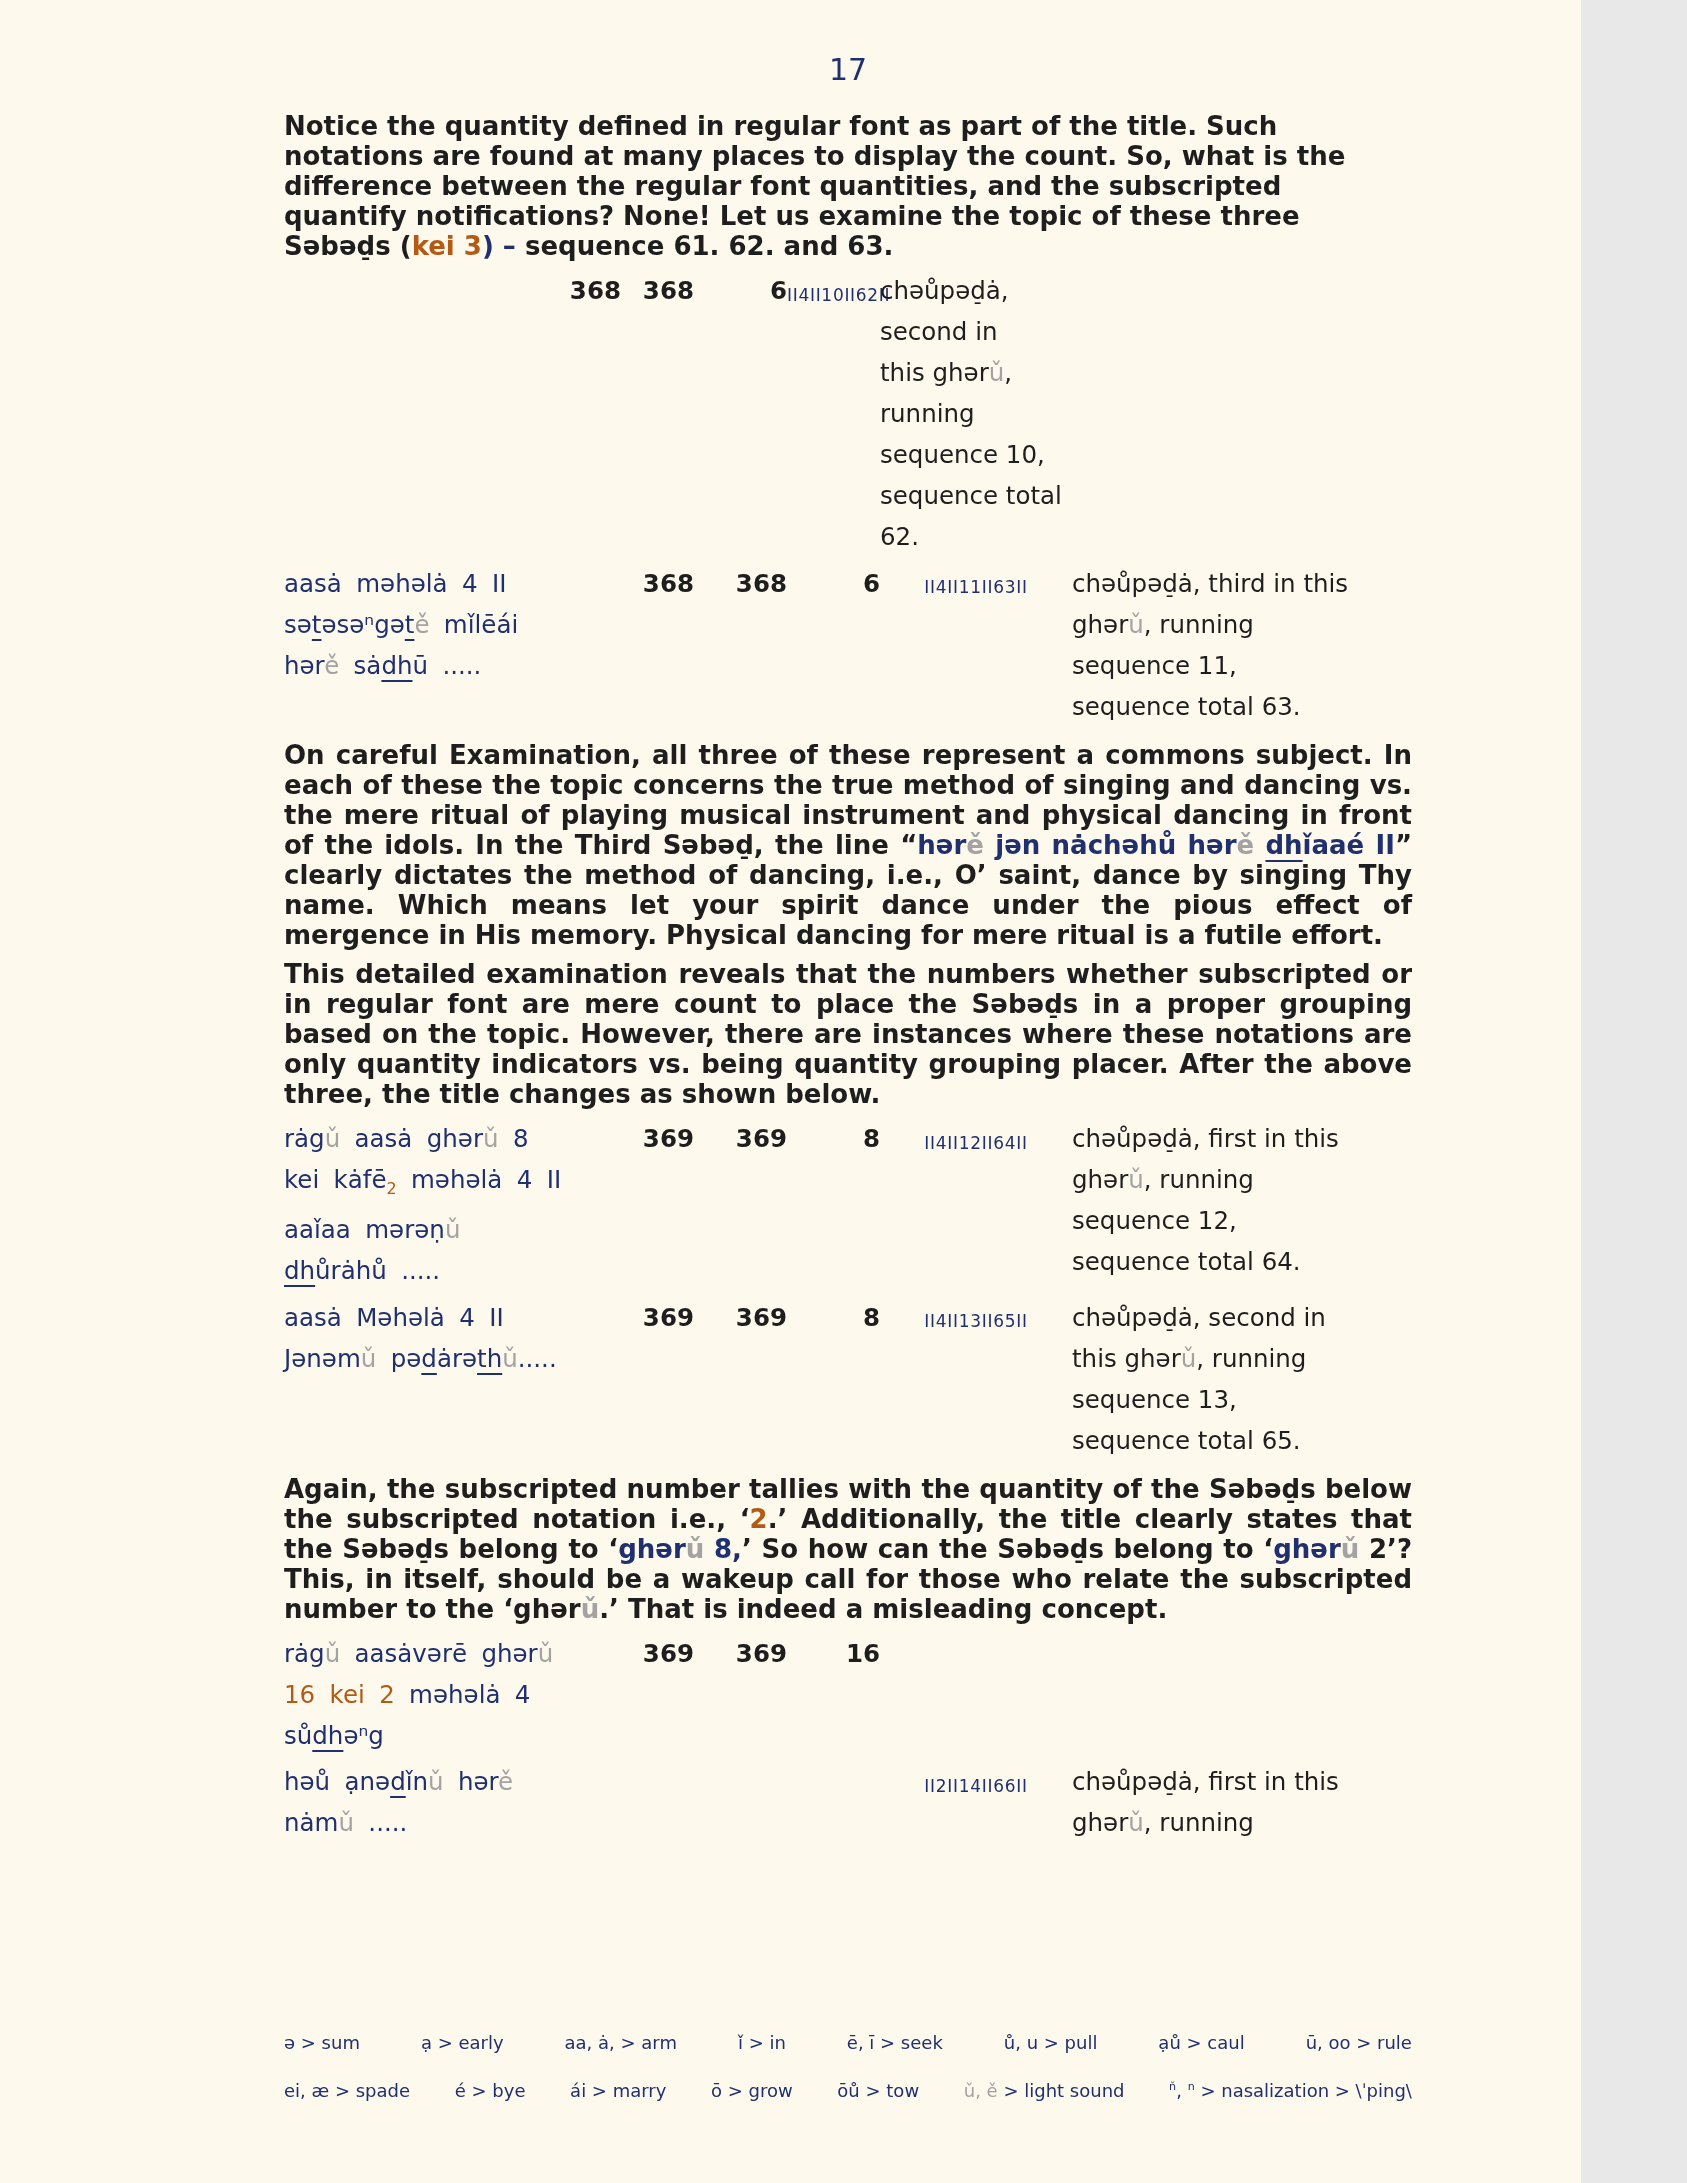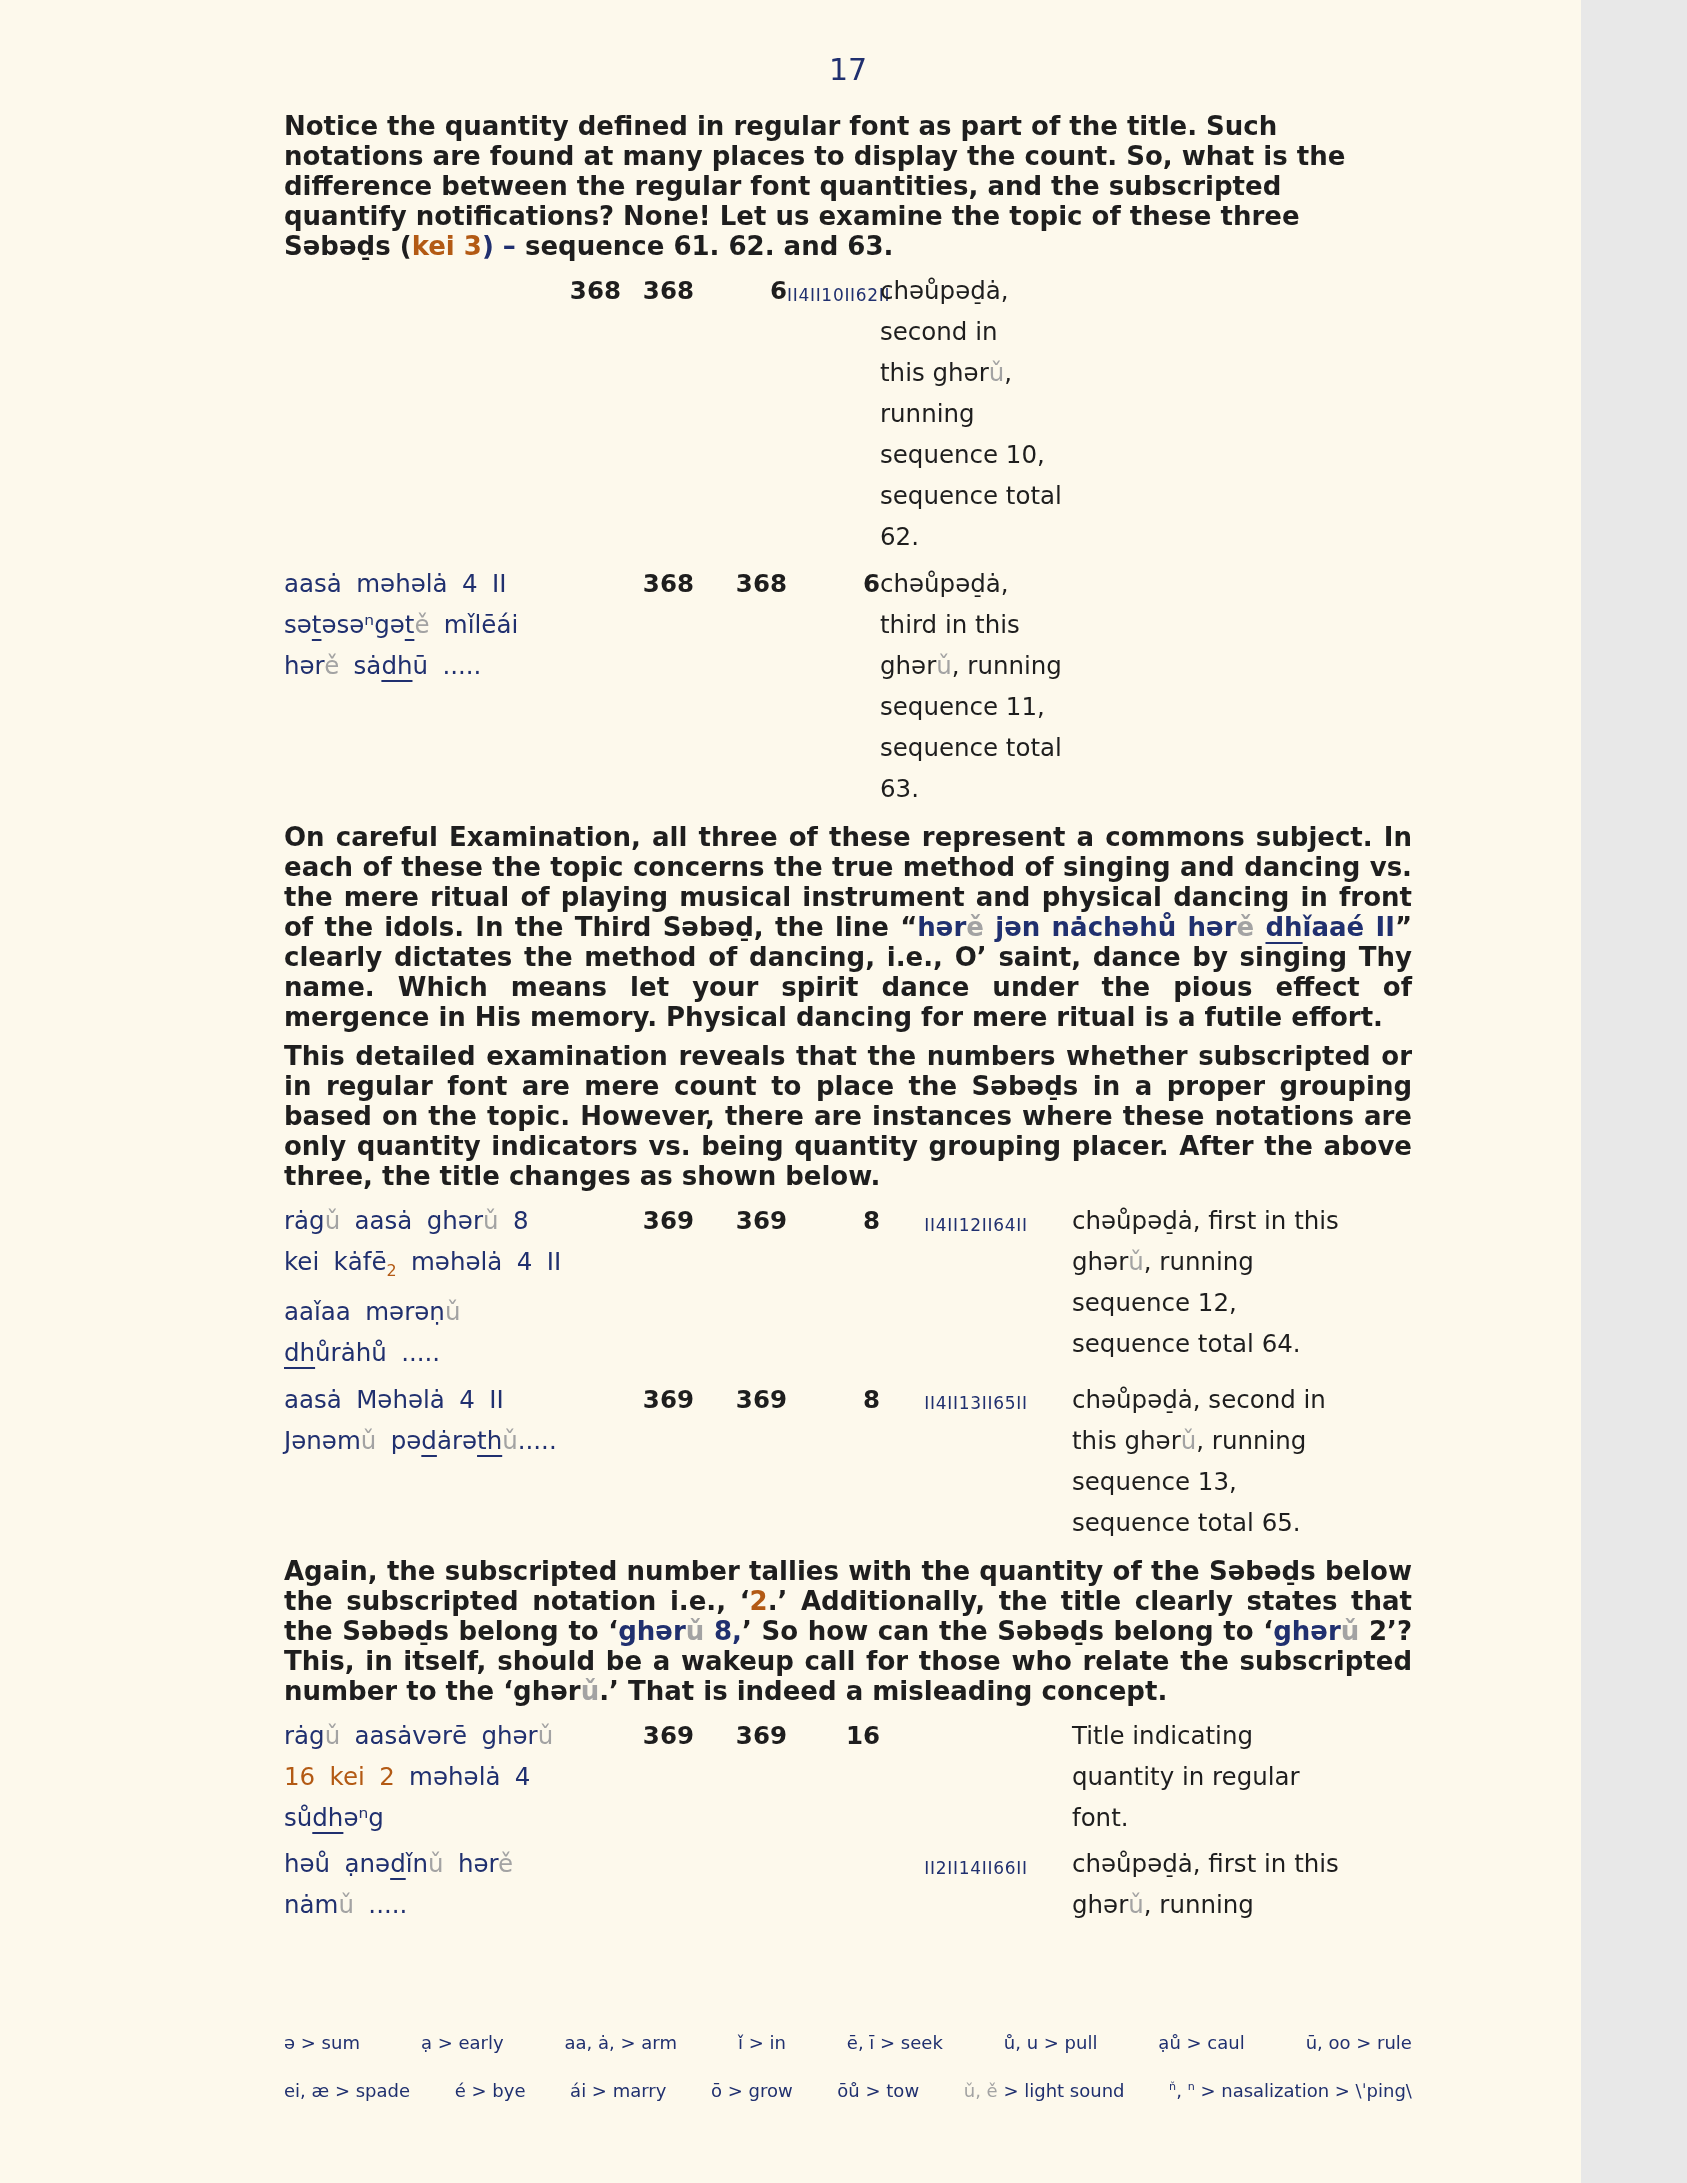--- a/index.html
+++ b/index.html
@@ -86,20 +86,21 @@
         <div class="cell num">368</div>
         <div class="cell num">6</div>
         <div class="cell notation">II4II10II62II</div>
         <div class="cell desc"><span class="seg-k">chəůpəd̠ȧ, second in</span><br><span class="seg-k">this ghər</span><span class="seg-g">ǔ</span><span class="seg-k">, running</span><br><span class="seg-k">sequence 10,</span><br><span class="seg-k">sequence total 62.</span></div>
       </div>
       <div class="row">
         <div class="cell title"><span class="seg-b">aasȧ məhəlȧ 4 II</span><br><span class="seg-b">sə</span><span class="seg-bu">t</span><span class="seg-b">əsəⁿgə</span><span class="seg-bu">t</span><span class="seg-g">ě</span><span class="seg-b"> mǐlēái</span><br><span class="seg-b">hər</span><span class="seg-g">ě</span><span class="seg-b"> sȧ</span><span class="seg-bu">dh</span><span class="seg-b">ū .....</span></div>
         <div class="cell num">368</div>
         <div class="cell num">368</div>
         <div class="cell num">6</div>
+        <div class="cell notation">II4II11II63II</div>
         <div class="cell desc"><span class="seg-k">chəůpəd̠ȧ, third in this</span><br><span class="seg-k">ghər</span><span class="seg-g">ǔ</span><span class="seg-k">, running</span><br><span class="seg-k">sequence 11,</span><br><span class="seg-k">sequence total 63.</span></div>
       </div>
     </div>
 
     <p class="body just"><span class="seg-k">On careful Examination, all three of these represent a commons subject. In each of these the topic concerns the true method of singing and dancing vs. the mere ritual of playing musical instrument and physical dancing in front of the idols. In the Third Səbəd̠, the line “</span><span class="seg-b">hər</span><span class="seg-g">ě</span><span class="seg-b"> jən nȧchəhů hər</span><span class="seg-g">ě</span><span class="seg-b"> </span><span class="seg-bu">dh</span><span class="seg-b">ǐaaé II</span><span class="seg-k">” clearly dictates the method of dancing, i.e., O’ saint, dance by singing Thy name. Which means let your spirit dance under the pious effect of mergence in His memory. Physical dancing for mere ritual is a futile effort.</span></p>
 
     <p class="body just"><span class="seg-k">This detailed examination reveals that the numbers whether subscripted or in regular font are mere count to place the Səbəd̠s in a proper grouping based on the topic. However, there are instances where these notations are only quantity indicators vs. being quantity grouping placer. After the above three, the title changes as shown below.</span></p>
 
     <div class="stanza">
       <div class="row">
@@ -122,21 +123,20 @@
 
     <p class="body just"><span class="seg-k">Again, the subscripted number tallies with the quantity of the Səbəd̠s below the subscripted notation i.e., ‘</span><span class="seg-o">2</span><span class="seg-k">.’ Additionally, the title clearly states that the Səbəd̠s belong to ‘</span><span class="seg-b">ghər</span><span class="seg-g">ǔ</span><span class="seg-b"> 8,</span><span class="seg-k">’ So how can the Səbəd̠s belong to ‘</span><span class="seg-b">ghər</span><span class="seg-g">ǔ</span><span class="seg-k"> 2’? This, in itself, should be a wakeup call for those who relate the subscripted number to the ‘ghər</span><span class="seg-g">ǔ</span><span class="seg-k">.’ That is indeed a misleading concept.</span></p>
 
     <div class="stanza">
       <div class="row">
         <div class="cell title"><span class="seg-b">rȧg</span><span class="seg-g">ǔ</span><span class="seg-b"> aasȧvərē ghər</span><span class="seg-g">ǔ</span><br><span class="seg-o">16 kei 2</span><span class="seg-b"> məhəlȧ 4</span><br><span class="seg-b">sů</span><span class="seg-bu">dh</span><span class="seg-b">əⁿg</span></div>
         <div class="cell num">369</div>
         <div class="cell num">369</div>
         <div class="cell num">16</div>
         <div class="cell notation"></div>
-        <div class="cell desc"><span class="seg-k">Title indicating</span><br><span class="seg-k">quantity in regular</span><br><span class="seg-k">font.</span></div>
       </div>
       <div class="row">
         <div class="cell title"><span class="seg-b">həů ạnə</span><span class="seg-bu">d</span><span class="seg-b">ǐn</span><span class="seg-g">ǔ</span><span class="seg-b"> hər</span><span class="seg-g">ě</span><br><span class="seg-b">nȧm</span><span class="seg-g">ǔ</span><span class="seg-b"> .....</span></div>
         <div class="cell num"></div>
         <div class="cell num"></div>
         <div class="cell num"></div>
         <div class="cell notation">II2II14II66II</div>
         <div class="cell desc"><span class="seg-k">chəůpəd̠ȧ, first in this</span><br><span class="seg-k">ghər</span><span class="seg-g">ǔ</span><span class="seg-k">, running</span></div>
       </div>
     </div>

